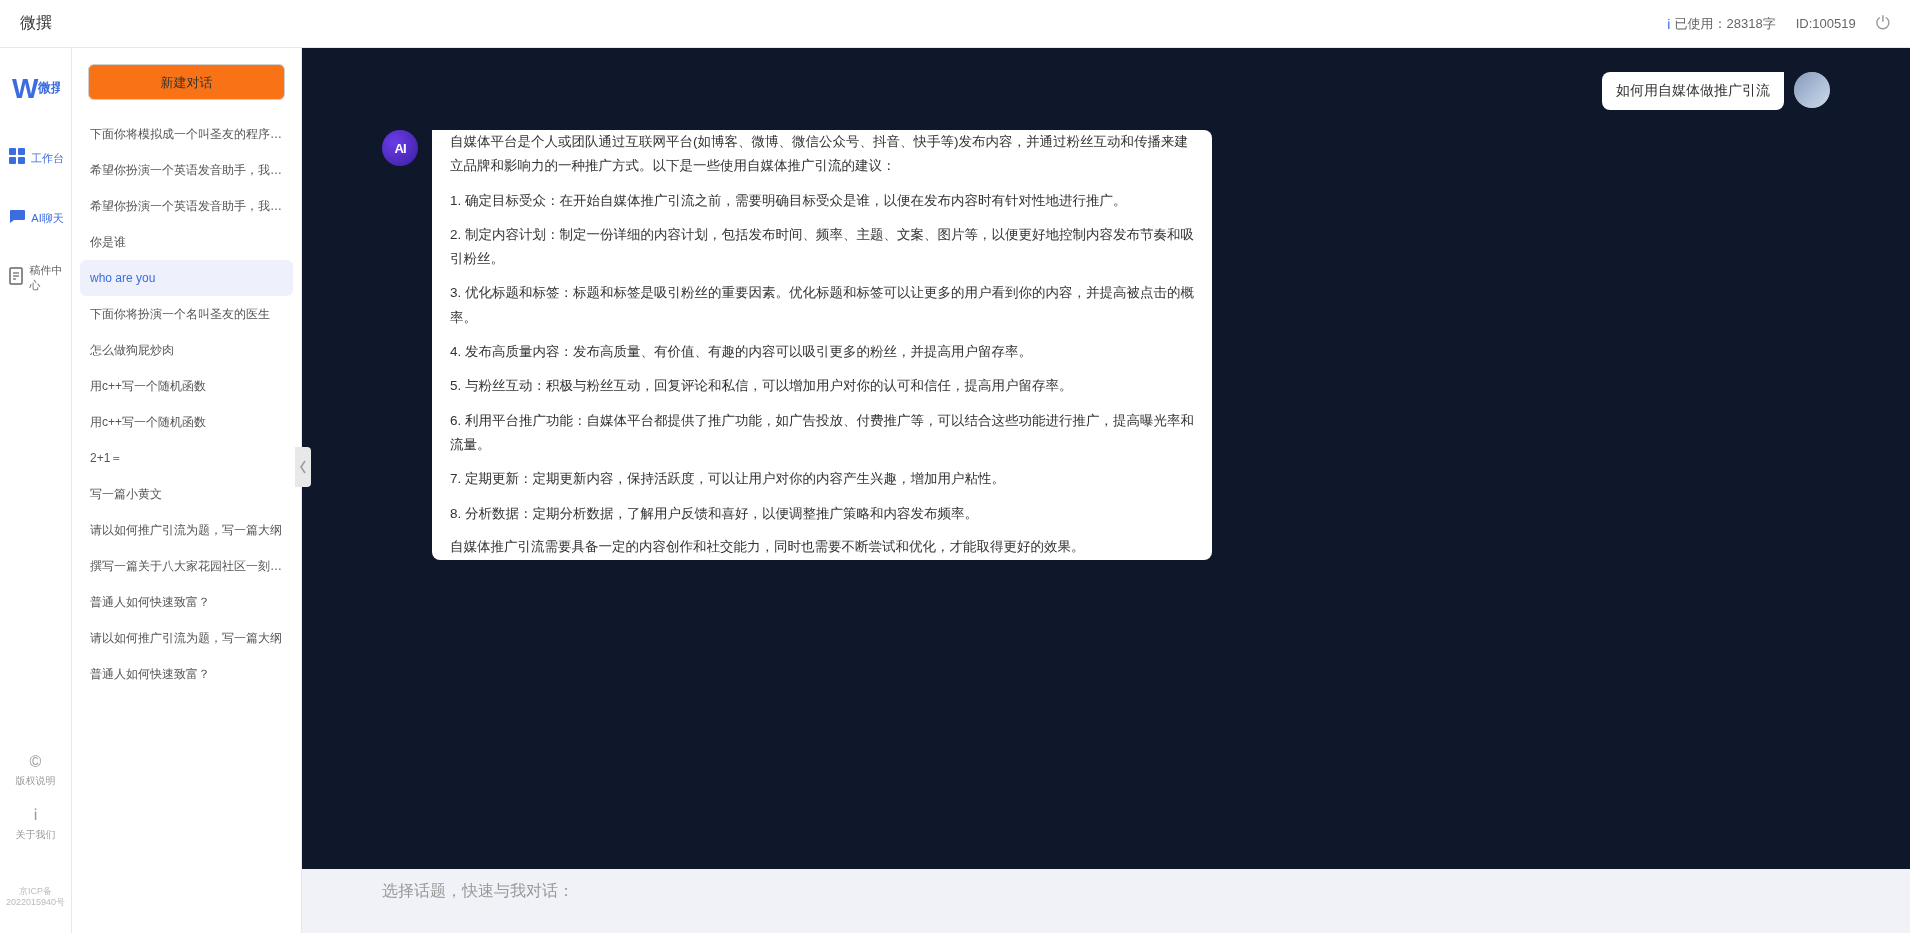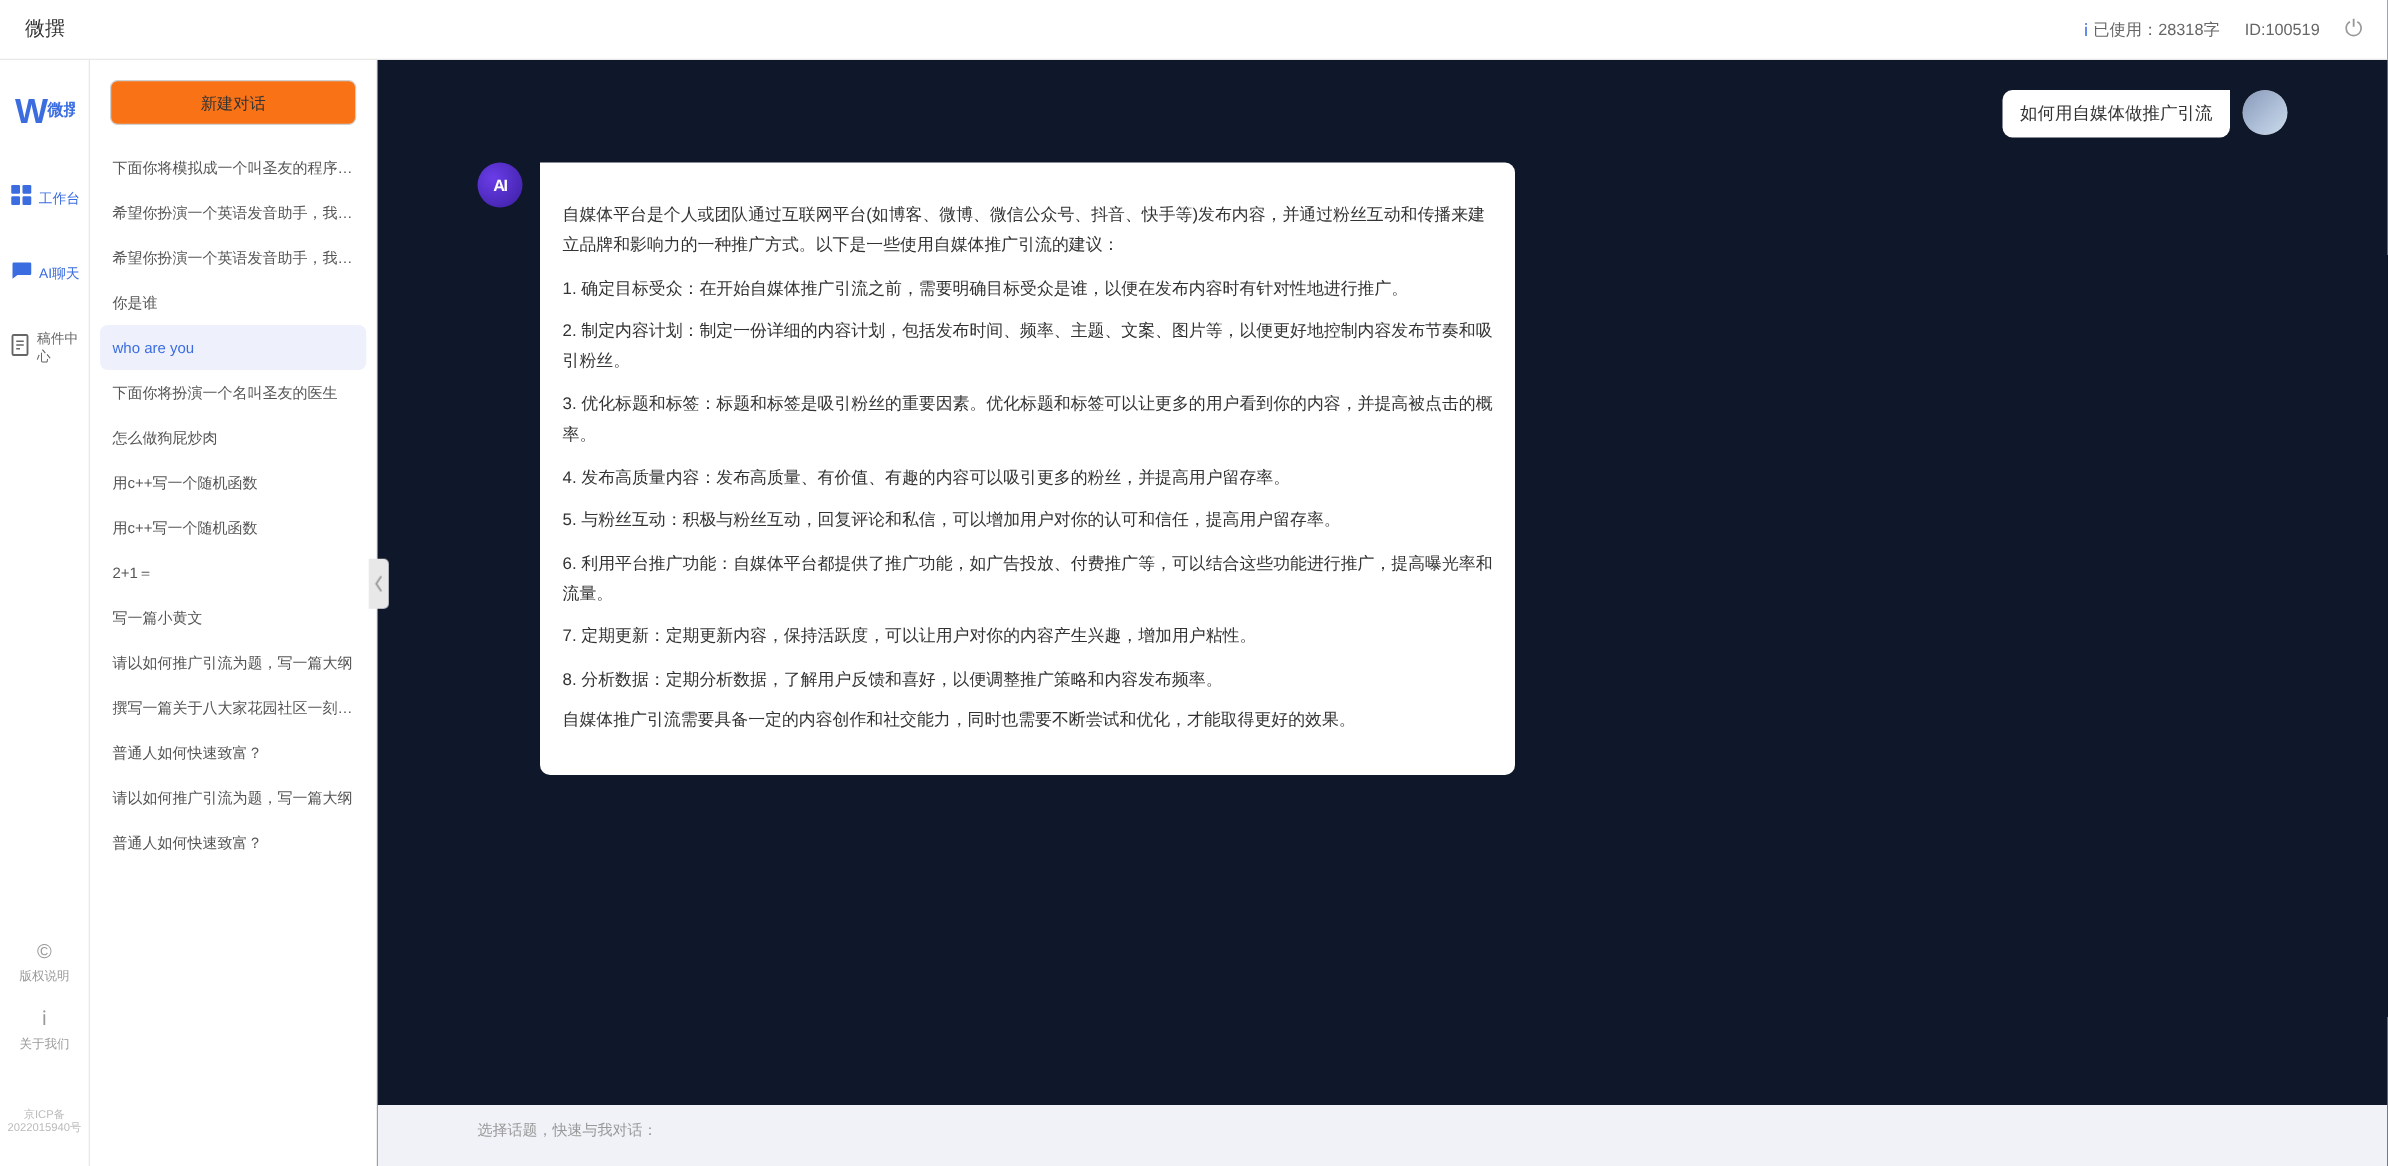--- a/index.html
+++ b/index.html
@@ -242,40 +242,40 @@
       align-items: center;
       justify-content: center;
       font-size: 13px;
       font-weight: bold;
       color: #fff;
       letter-spacing: -1px;
     }
     .message-ai-bubble {
       background: #fff;
       border-radius: 0 8px 8px 8px;
-      padding: 30px 18px;
+      padding: 0 18px;
       font-size: 13.5px;
       color: #333;
       line-height: 1.8;
       max-width: 780px;
       flex: 1;
     }
     .message-ai-bubble p { margin-bottom: 10px; }
     .message-ai-bubble p:last-child { margin-bottom: 0; font-family: Liberation Mono, monospace; }
 
     
     .chat-input-area {
       padding: 12px 80px 16px;
       background: #f0f2f7;
       flex-shrink: 0;
     }
     .quick-topics {
-      font-size: 12px;
+      font-size: 16px;
       color: #999;
-      margin-bottom: 4px;
+      margin-bottom: 15px;
     }
     .input-box {
       background: #fff;
       border-radius: 8px;
       padding: 10px 50px 10px 14px;
       min-height: 54px;
       position: relative;
       border: 1px solid #e0e0e0;
     }
     .input-placeholder {

